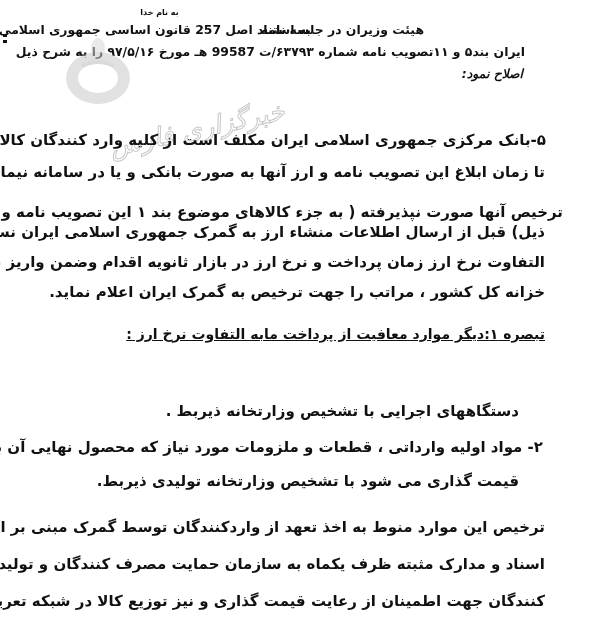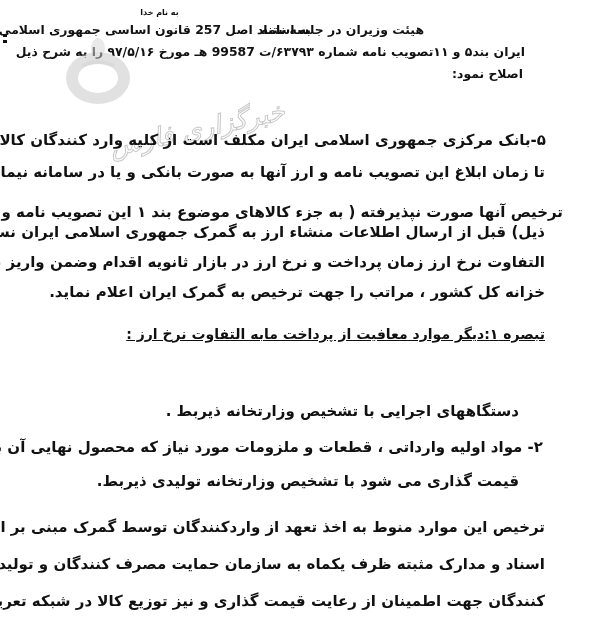--- a/index.html
+++ b/index.html
@@ -43,21 +43,21 @@
       <span></span>
       <span></span>
     </div>
 
   <div class="line bismillah">به نام خدا</div>
 
   <div class="line l-intro" style="right:185px; top:24px;">هیئت وزیران در جلسه نامه</div>
 
   <div class="line l-intro" style="left:86px; top:24px; width:225px;">به استناد اصل 257 قانون اساسی جمهوری اسلامی</div>
   <div class="line l-intro" style="right:84px; top:46px;">ایران بند۵ و ۱۱تصویب نامه شماره ۶۳۷۹۳/ت 99587 هـ مورخ ۹۷/۵/۱۶ را به شرح ذیل</div>
-  <div class="line l-intro" style="right:86px; top:68px;">اصلاح نمود:</div>
+  <div class="line l-intro" style="right:86px; top:68px;font-style:italic;">اصلاح نمود:</div>
 
   <div class="watermark">
     <svg width="170" height="120" viewBox="0 0 170 120">
       <ellipse cx="50" cy="12" rx="7" ry="10" fill="#d8d8d8"></ellipse>
       <path d="M18 42 A32 26 0 1 0 82 42 A32 26 0 1 0 18 42 Z M30 42 A20 15 0 1 1 70 42 A20 15 0 1 1 30 42 Z" fill="#c9c9c9" fill-rule="evenodd"></path>
       <path d="M34 30 Q50 22 66 30" stroke="#bdbdbd" stroke-width="4" fill="none"></path>
     </svg>
     <div class="watermark-text">خبرگزاری فارس</div>
   </div>
 

